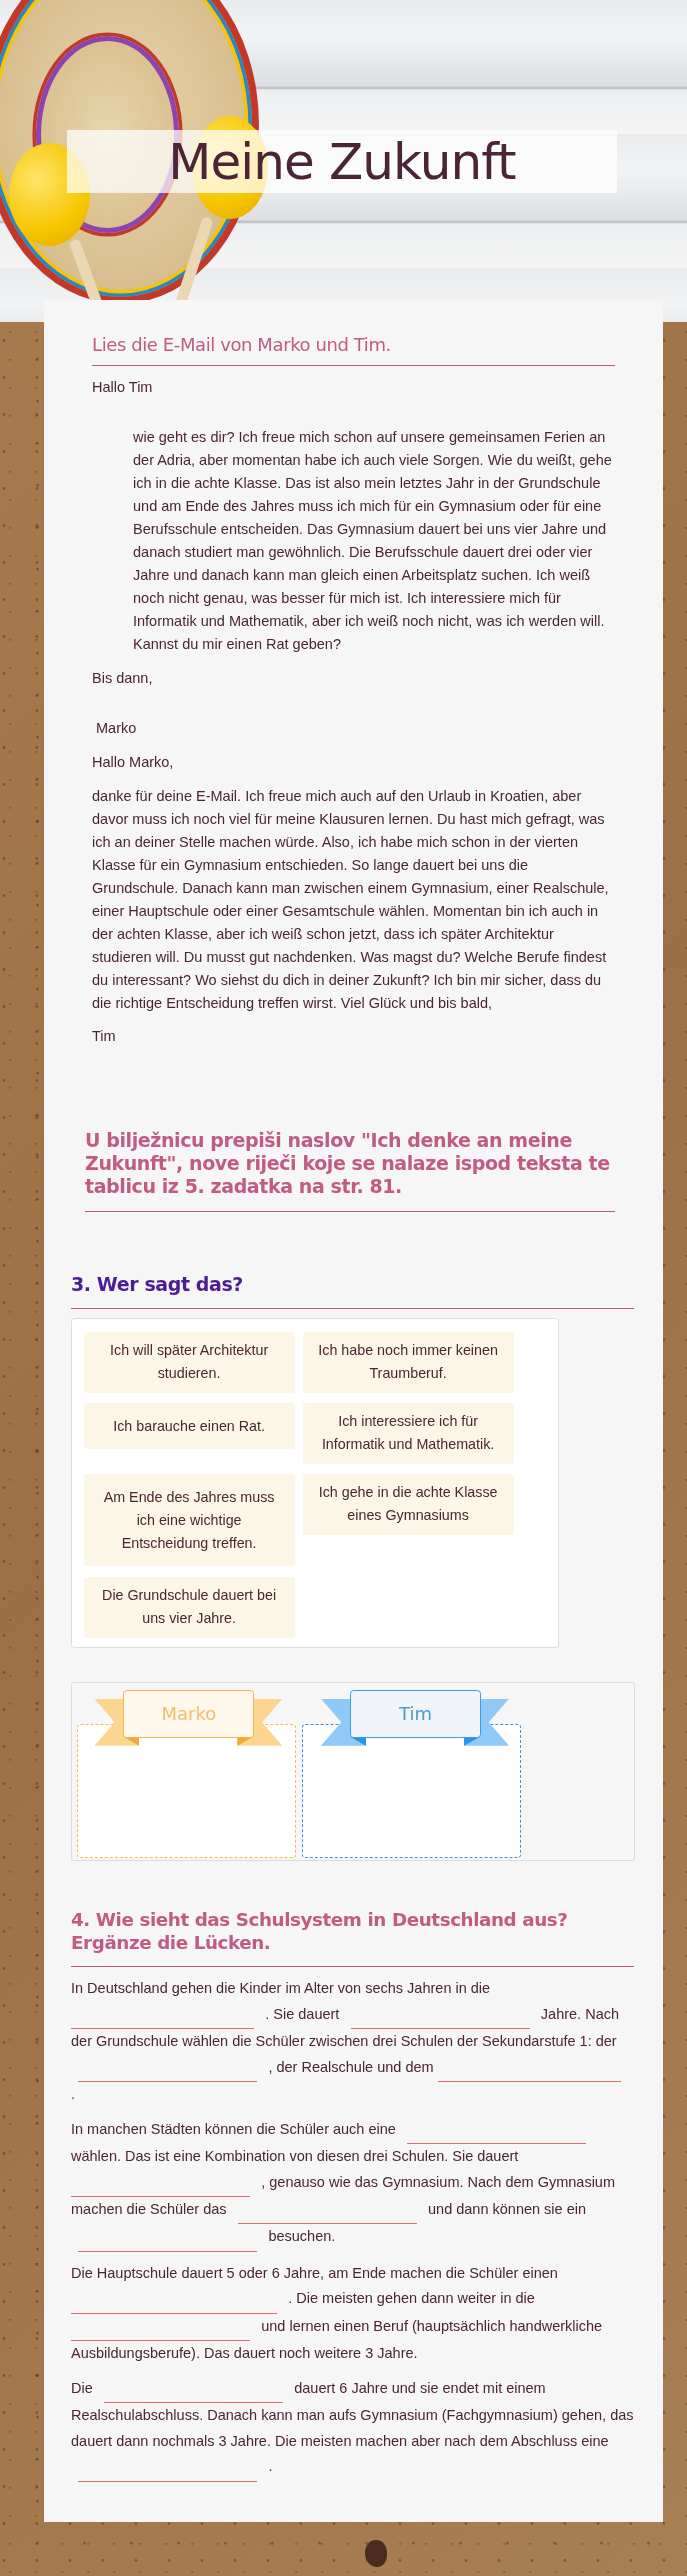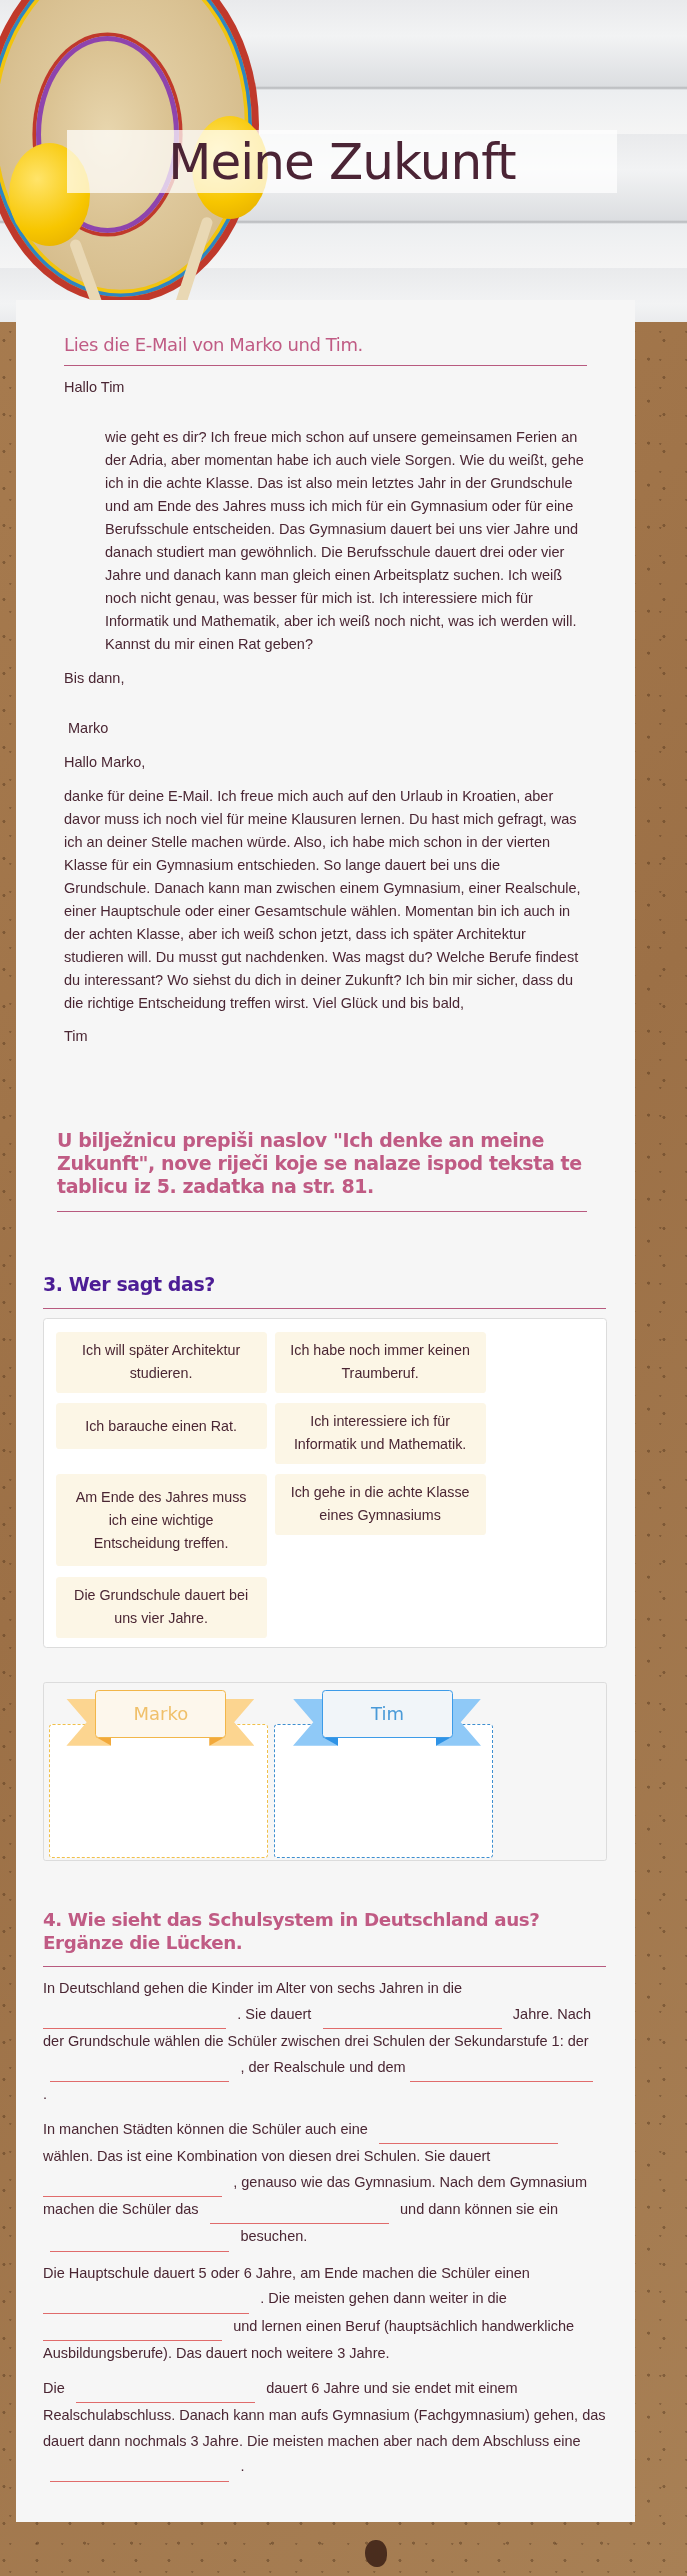--- a/index.html
+++ b/index.html
@@ -59,21 +59,21 @@
   .title-band h1 {
     font-family: "DejaVu Sans", sans-serif;
     font-weight: normal;
     font-size: 50px;
     color: #4b2435;
     letter-spacing: -0.9px;
   }
 
   
   .card {
-    position: absolute; left: 16px; top: 300px; width: 619px; height: 2222px;
+    position: absolute; left: 44px; top: 300px; width: 619px; height: 2222px;
     background: #f6f6f6;
   }
   .section-email { padding: 34px 48px 0 48px; }
   .heading {
     font-family: "DejaVu Sans", sans-serif;
     color: #c05b84;
     font-size: 18px;
     font-weight: normal;
     padding-bottom: 9.8px;
     border-bottom: 1.3px solid #b85a7f;
@@ -113,21 +113,21 @@
     margin-top: 9px;
     background: #ffffff;
     border: 0.9px solid #dcdcdc;
     border-radius: 3.6px;
     padding: 13.4px 10.7px 9px 11.6px;
     display: grid;
     grid-template-columns: 211px 211px;
     column-gap: 8px;
     row-gap: 10.7px;
     align-items: start;
-    width: 564px;
+    width: 488px;
   }
   .stmt {
     background: #fcf6e6;
     border-radius: 3.6px;
     font-size: 14.3px;
     line-height: 23px;
     color: #4a2633;
     text-align: center;
     padding: 7.2px 10.7px;
     cursor: grab;

